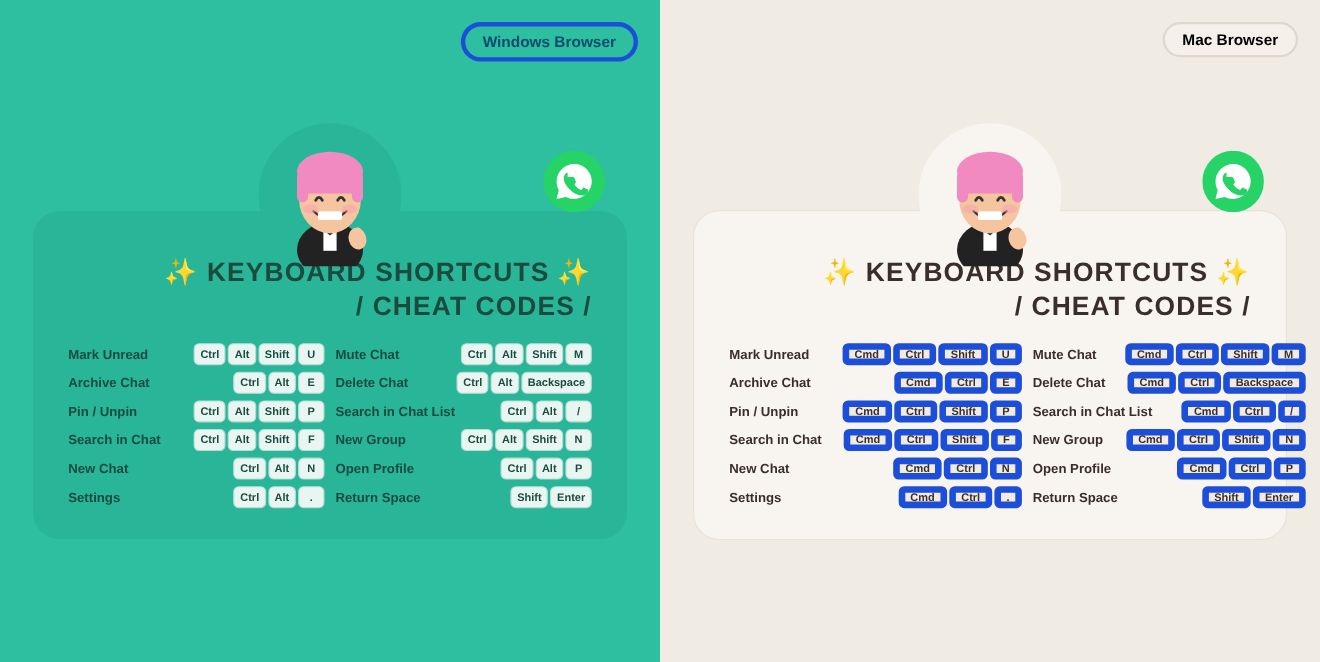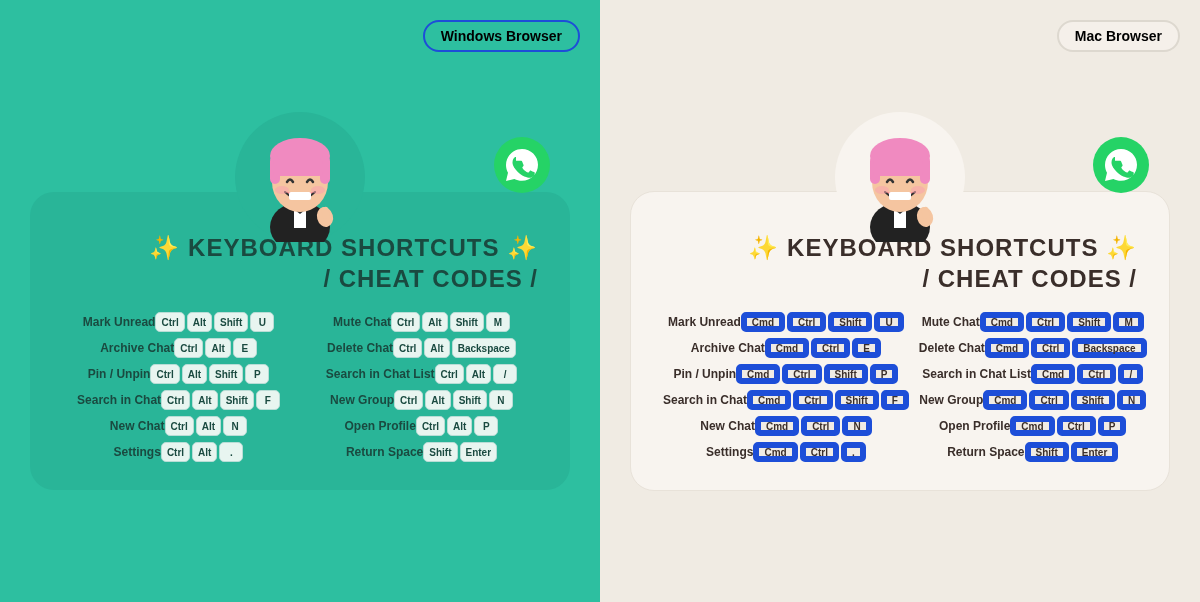--- a/index.html
+++ b/index.html
@@ -29,22 +29,22 @@
       position: absolute;
       top: 20px;
       right: 20px;
       padding: 6px 16px;
       border-radius: 20px;
       font-size: 14px;
       font-weight: bold;
     }
     .badge-windows {
       background-color: #2dbfa0;
-      border: 2px solid #1d4ed8;
-      color: #000000;
+      border: 4px solid #1d4ed8;
+      color: #0c4a6e;
     }
     .badge-mac {
       background-color: #f5f0ea;
       border: 2px solid #ddd8cf;
       color: #000000;
     }
     .card {
       border-radius: 24px;
       padding: 24px 32px 28px 32px;
       width: 540px;
@@ -72,22 +72,22 @@
     .title-mac { color: #3a2e2a; }
     .shortcuts-grid {
       display: grid;
       grid-template-columns: 1fr 1fr;
       gap: 6px 10px;
       width: 100%;
     }
     .shortcut-row {
       display: flex;
       align-items: center;
-      justify-content: center;
-      gap: 0;
+      justify-content: space-between;
+      gap: 20px;
     }
     .shortcut-name {
       font-size: 12px;
       font-weight: 600;
       white-space: nowrap;
     }
     .shortcut-name-windows { color: #1a4a40; }
     .shortcut-name-mac { color: #3a2e2a; }
     .keys {
       display: flex;

